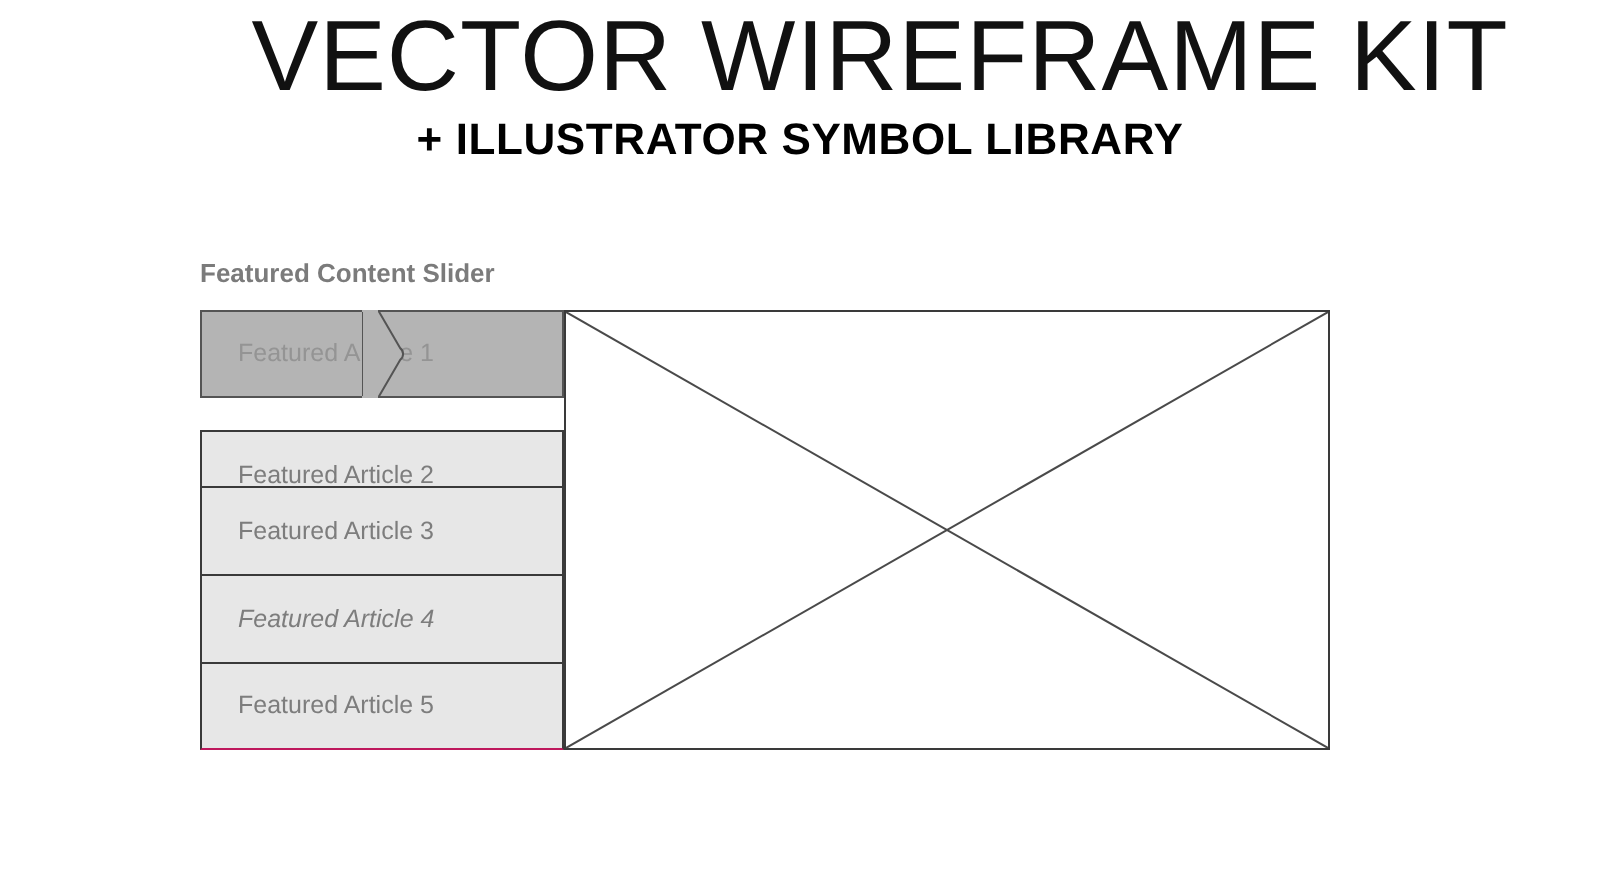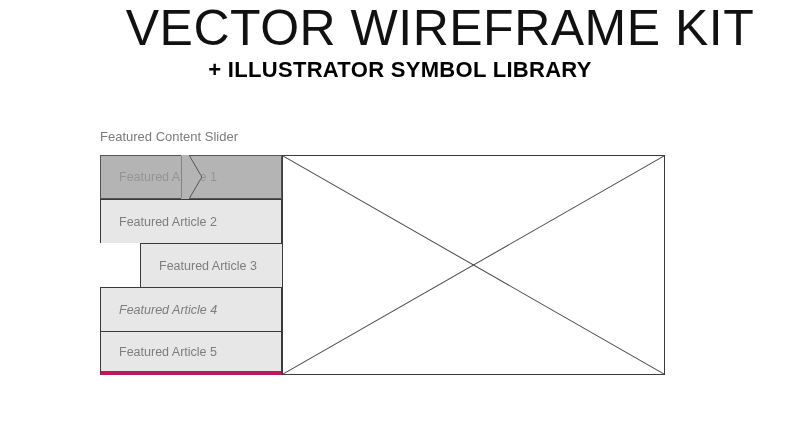--- a/index.html
+++ b/index.html
@@ -48,21 +48,21 @@
     letter-spacing: 0.3px;
     color: #000000;
     white-space: nowrap;
   }
 
   
   .section-label {
     position: absolute;
     font-size: 13px;
     line-height: 16px;
-    font-weight: 400;
+    font-weight: 700;
     color: #7b7b7b;
     white-space: nowrap;
   }
   #label-featured-slider { left: 100px; top: 129px; }
   #label-content-carousels { left: 100px; top: 411px; }
 
   
   .slider-block {
     position: absolute;
     left: 100px;
@@ -83,21 +83,21 @@
     position: absolute;
     left: 0;
     width: 182px;
     height: 44px;
     box-sizing: border-box;
     background: #e7e7e7;
     border: 1px solid #3a3a3a;
     border-bottom: none;
   }
   .slider-item:last-child {
-    border-bottom: 4px solid #be185d;
+    border-bottom: 1px solid #be185d;
   }
   .slider-item .item-label {
     position: absolute;
     left: 18px;
     top: 50%;
     transform: translateY(-50%);
     font-size: 12.5px;
     line-height: 15px;
     color: #7d7d7d;
     white-space: nowrap;
@@ -151,25 +151,25 @@
   <div class="section-label" id="label-featured-slider">Featured Content Slider</div>
 
   <div class="slider-block">
 
     <div class="slider-list">
 
       <div class="slider-item active" style="top:0px;">
         <span class="item-label">Featured Article 1</span>
       </div>
 
-      <div class="slider-item" style="top:44px;padding-left:35px;">
+      <div class="slider-item" style="top:60px;padding-left:35px;">
         <span class="item-label">Featured Article 2</span>
       </div>
 
-      <div class="slider-item" style="top:88px;margin-left:40px;">
+      <div class="slider-item" style="top:88px;">
         <span class="item-label">Featured Article 3</span>
       </div>
 
       <div class="slider-item" style="top:132px;font-style:italic;">
         <span class="item-label">Featured Article 4</span>
       </div>
 
       <div class="slider-item" style="top:176px;">
         <span class="item-label">Featured Article 5</span>
       </div>

